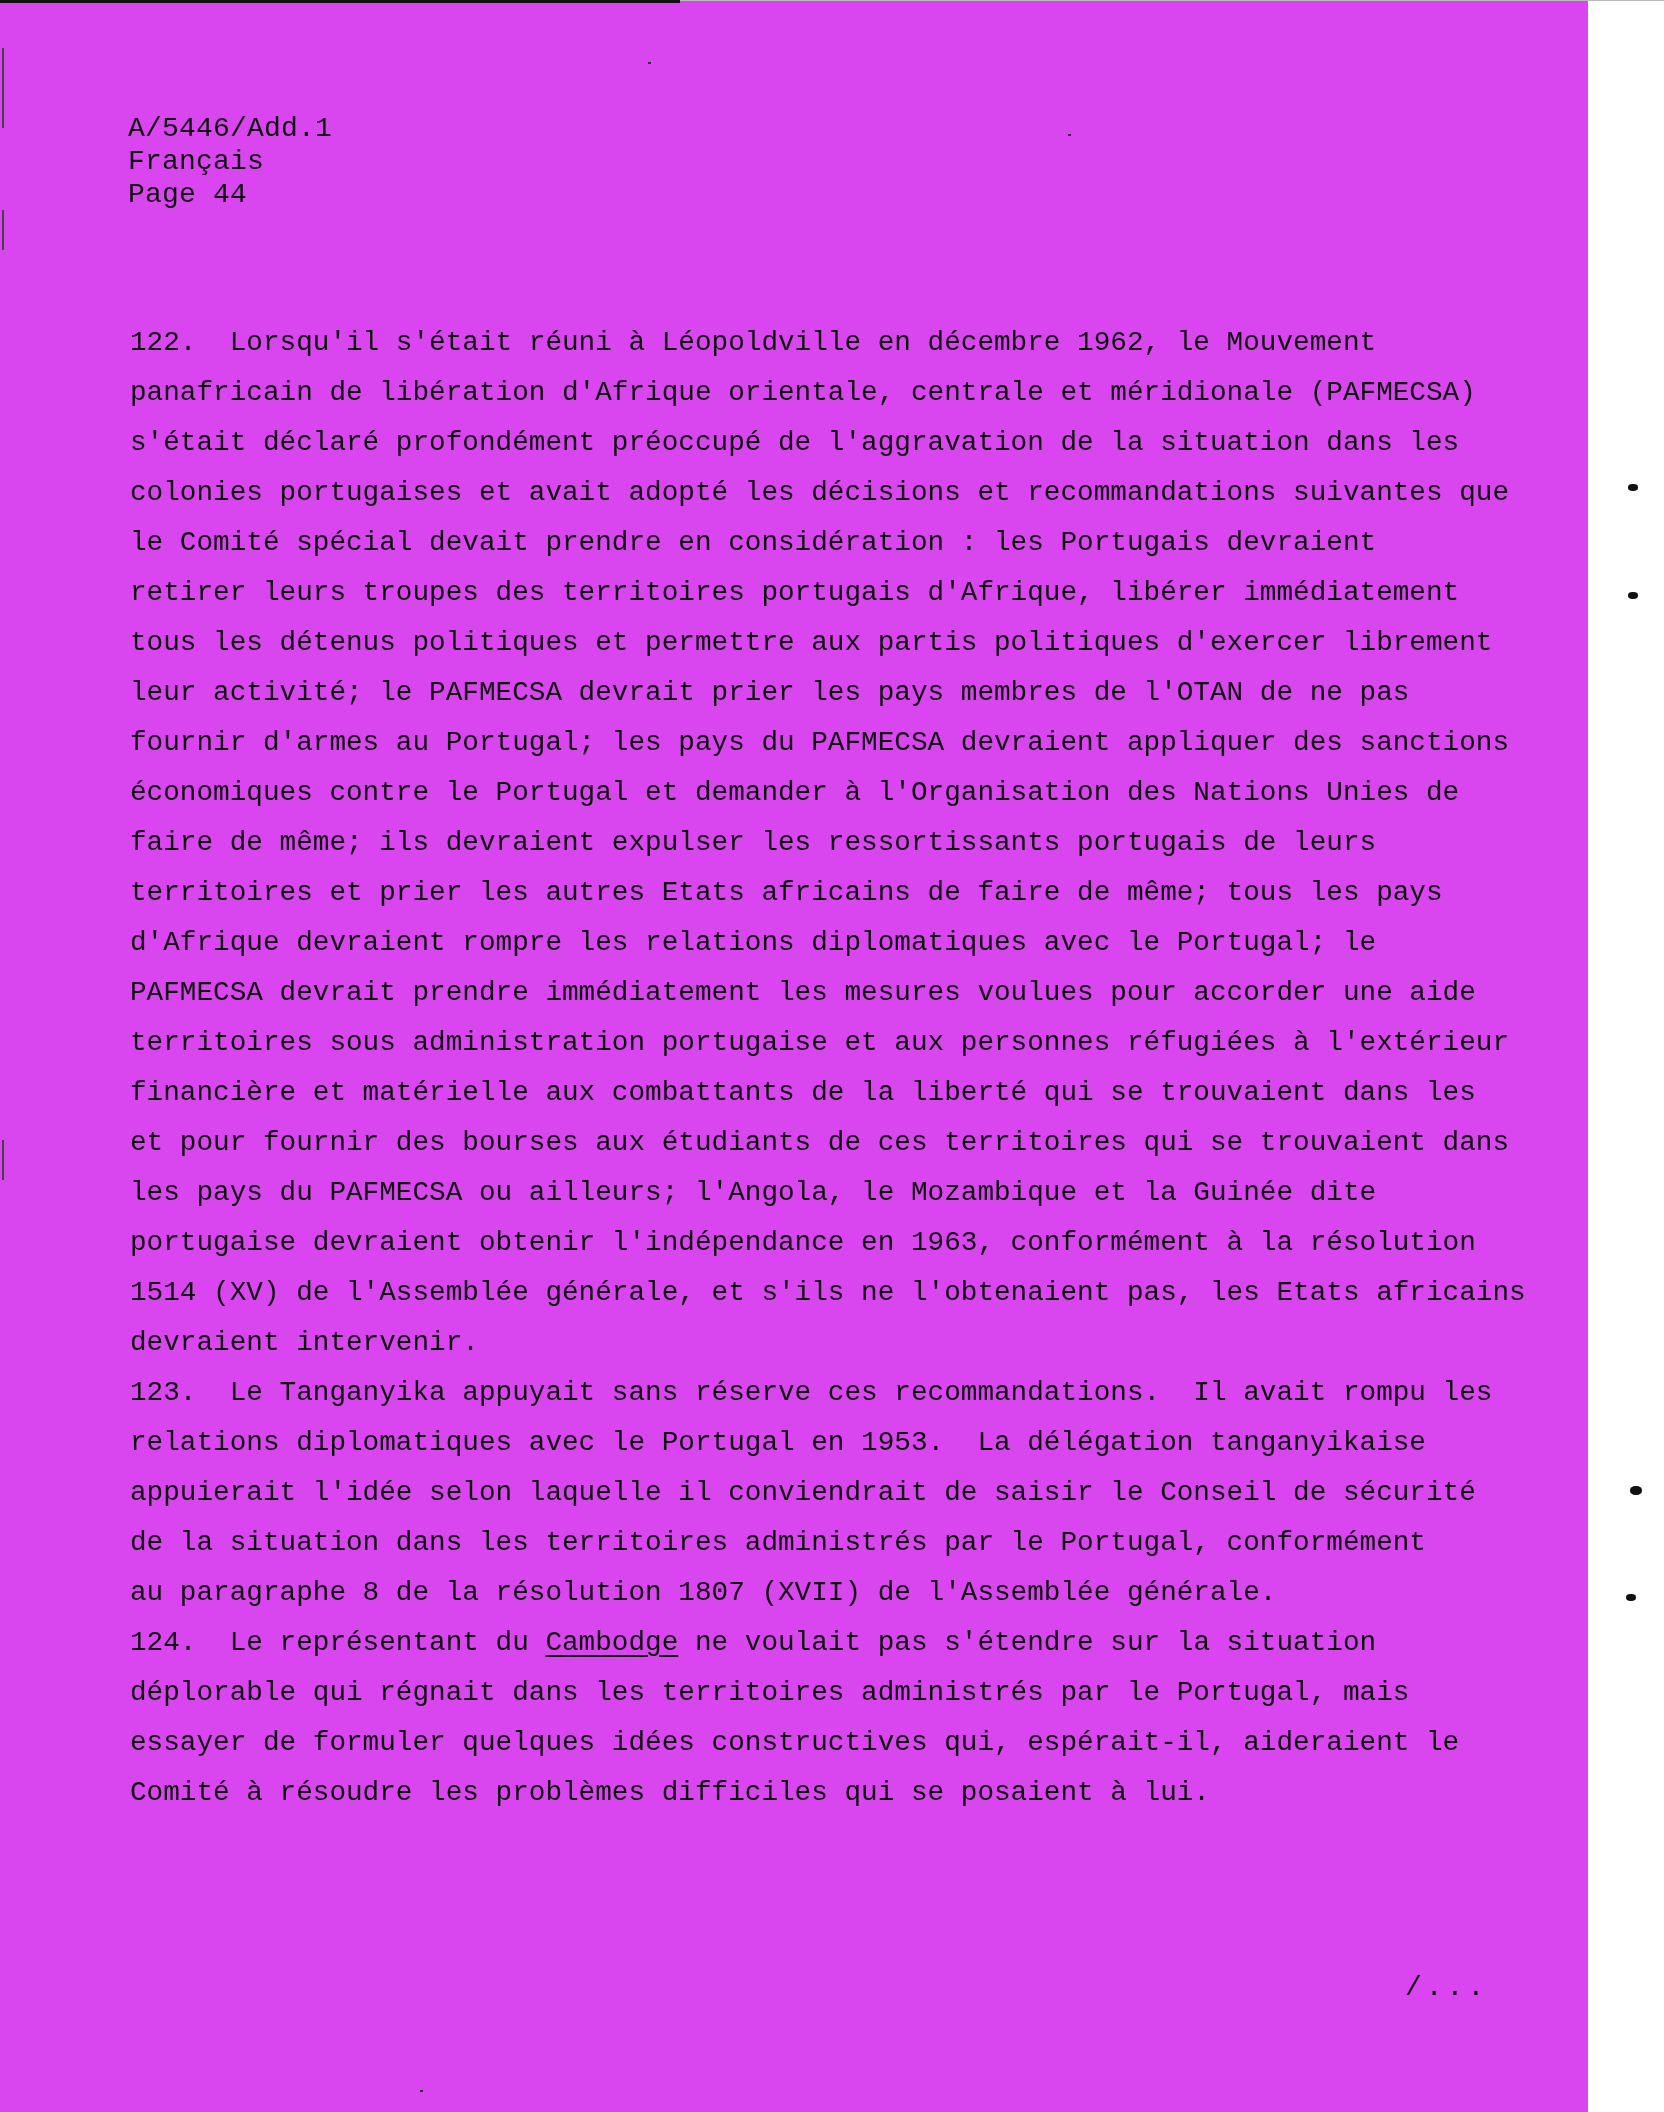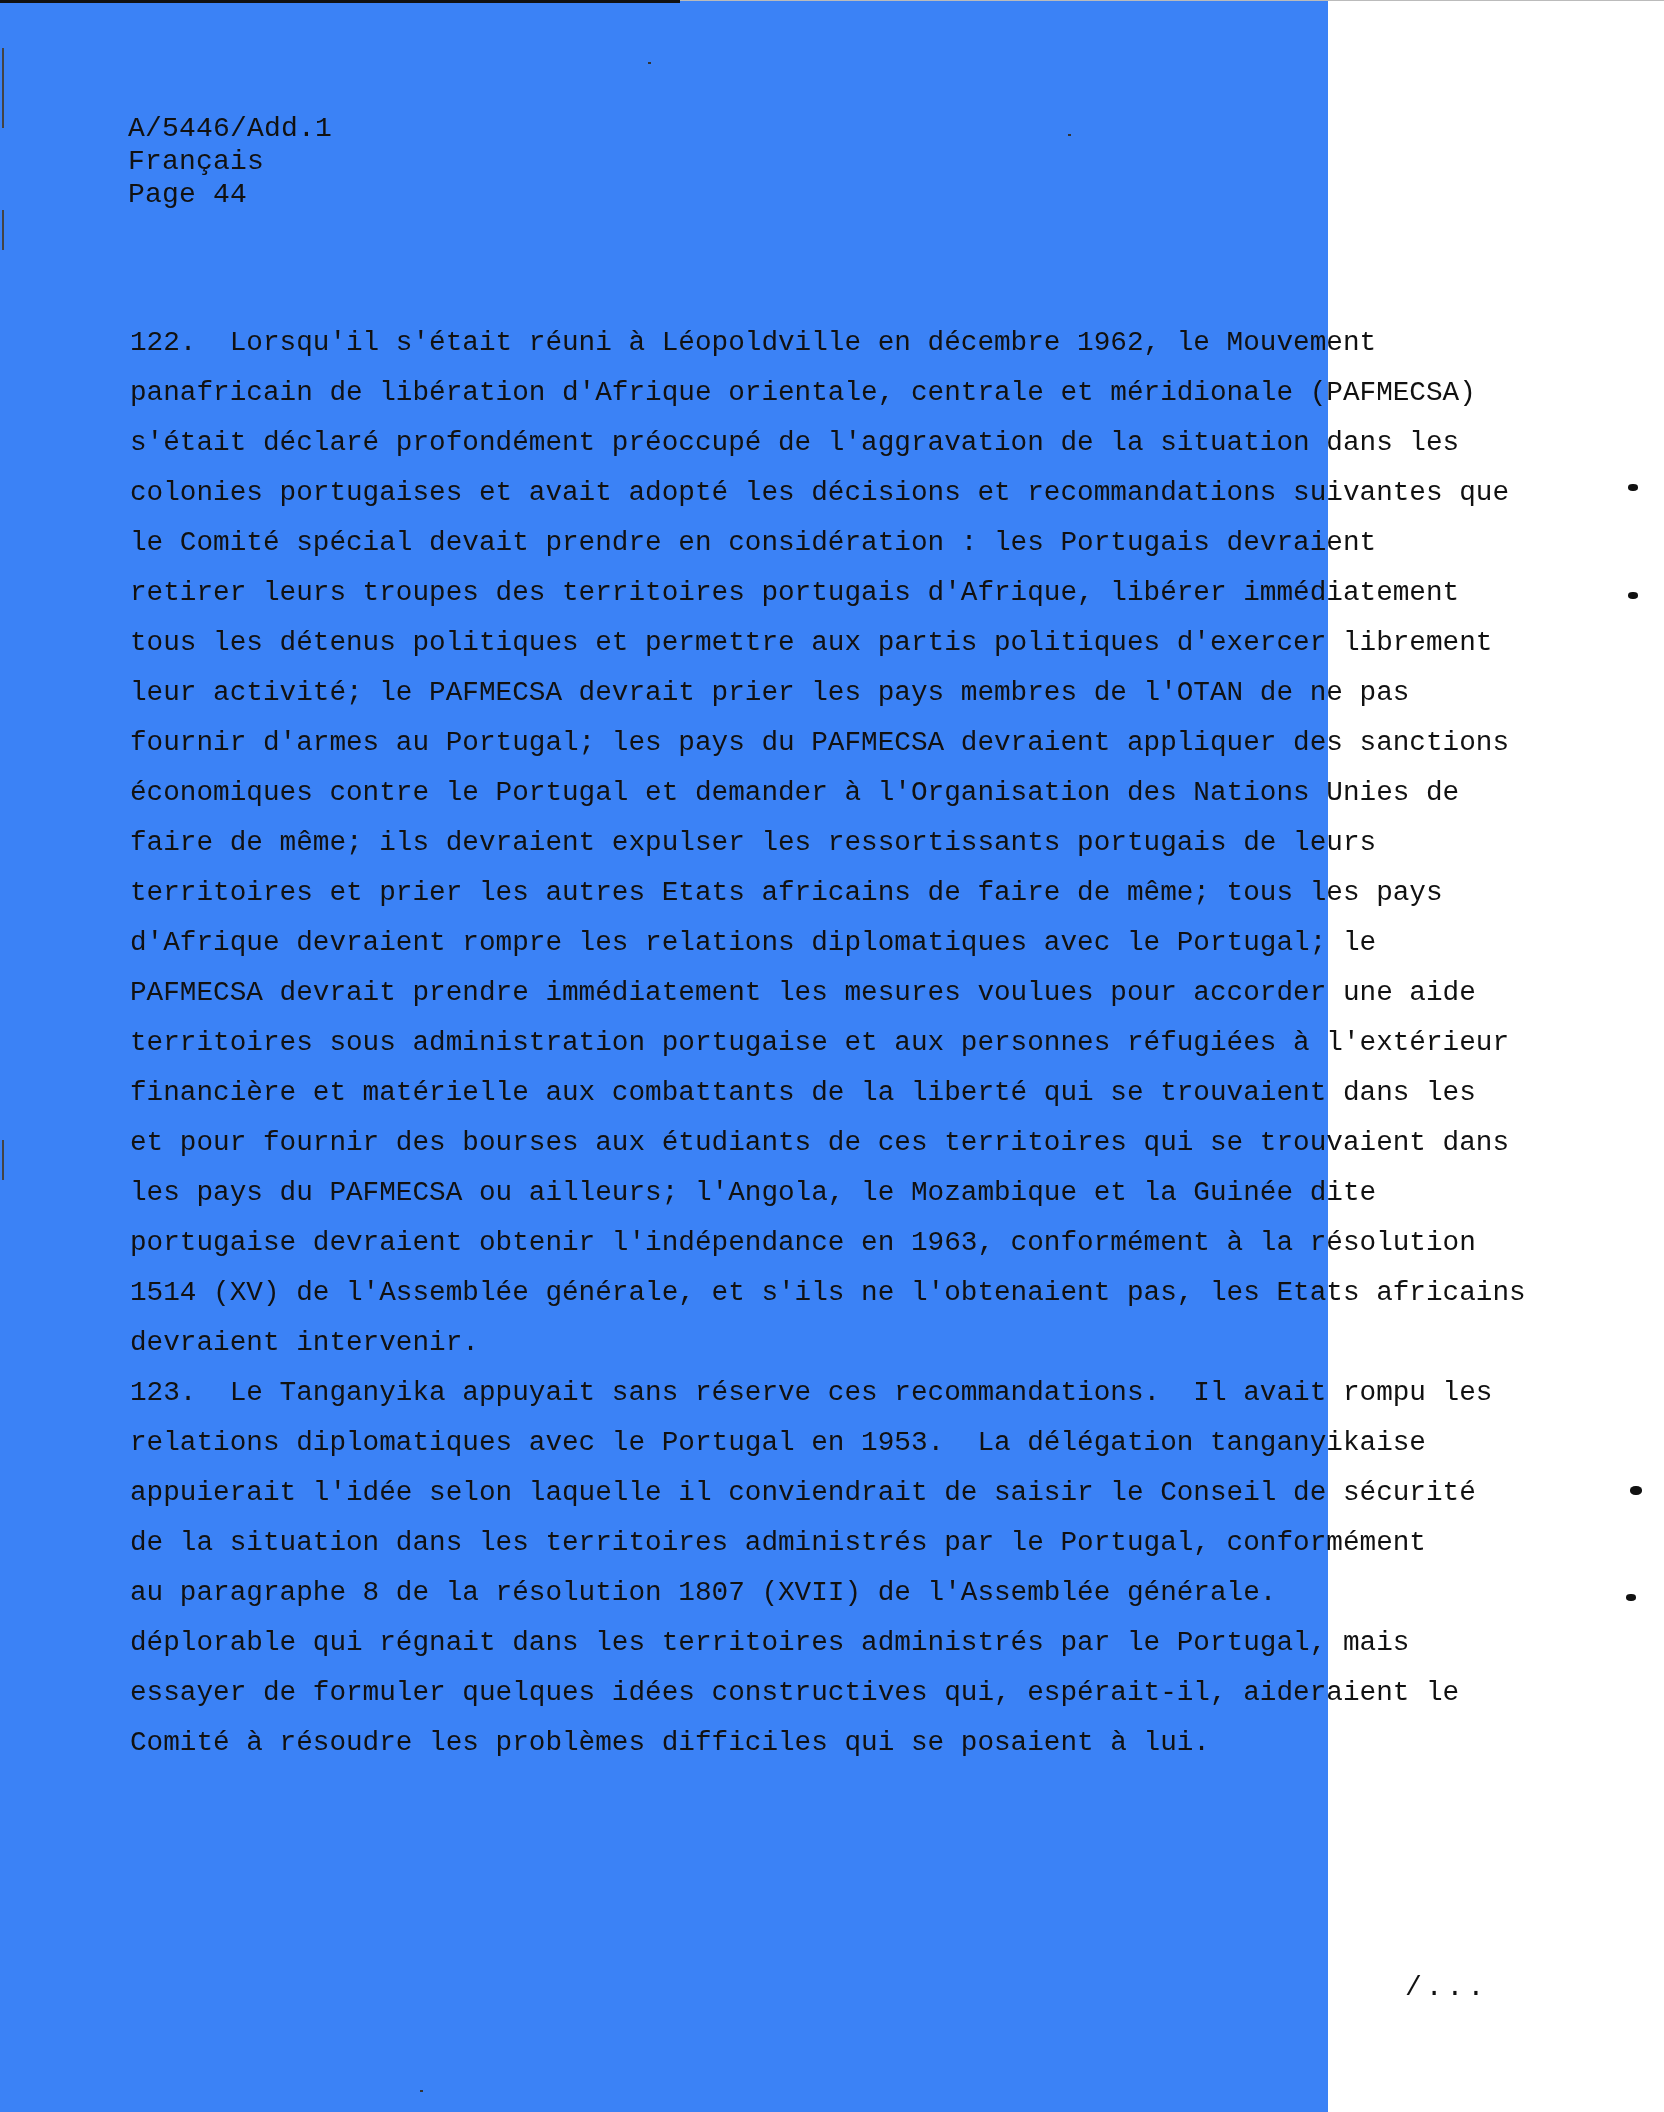--- a/index.html
+++ b/index.html
@@ -1,17 +1,17 @@
 <!DOCTYPE html>
 <html><head>
 <meta charset="utf-8">
 <style>
   html, body { margin: 0; padding: 0; background: #ffffff; }
   body { width: 1664px; height: 2112px; position: relative; overflow: hidden; }
-  .page { position: absolute; left: 0; top: 0; width: 1328px; height: 2112px; background: #3b82f6; }
+  .page { position: absolute; left: 0; top: 0; width: 1588px; height: 2112px; background: #d946ef; }
   .scan-edge { position: absolute; left: 0; top: 0; width: 680px; height: 3px; background: #111; }
   .scan-edge2 { position: absolute; left: 680px; top: 0; width: 984px; height: 1px; background: #bbb; }
   .margin-ticks { position: absolute; left: 2px; width: 2px; background: #444; }
   .header { position: absolute; left: 128px; top: 112px; font-family: "Liberation Mono", "DejaVu Sans Mono", monospace; font-size: 28px; line-height: 33px; color: #111; letter-spacing: 0.2px; }
   .header div { white-space: pre; }
   .body-text { position: absolute; left: 130px; top: 318px; font-family: "Liberation Mono", "DejaVu Sans Mono", monospace; font-size: 27.7px; line-height: 50px; color: #111; }
   .line { white-space: pre; height: 50px; }
   .underline { text-decoration: underline; text-underline-offset: 5px; }
   .continuation { position: absolute; left: 1405px; top: 1972px; font-family: "Liberation Mono", "DejaVu Sans Mono", monospace; font-size: 28px; color: #111; letter-spacing: 4px; }
   .mark { position: absolute; width: 10px; height: 7px; background: #111; border-radius: 45%; }
@@ -58,20 +58,21 @@
       <div class="line">devraient intervenir.</div>
     </div>
     <div>
       <div class="line">123.  Le Tanganyika appuyait sans réserve ces recommandations.  Il avait rompu les</div>
       <div class="line">relations diplomatiques avec le Portugal en 1953.  La délégation tanganyikaise</div>
       <div class="line">appuierait l'idée selon laquelle il conviendrait de saisir le Conseil de sécurité</div>
       <div class="line">de la situation dans les territoires administrés par le Portugal, conformément</div>
       <div class="line">au paragraphe 8 de la résolution 1807 (XVII) de l'Assemblée générale.</div>
     </div>
     <div>
+      <div class="line"><span>124.  Le représentant du </span><span class="underline">Cambodge</span><span> ne voulait pas s'étendre sur la situation</span></div>
       <div class="line">déplorable qui régnait dans les territoires administrés par le Portugal, mais</div>
       <div class="line">essayer de formuler quelques idées constructives qui, espérait-il, aideraient le</div>
       <div class="line">Comité à résoudre les problèmes difficiles qui se posaient à lui.</div>
     </div>
   </div>
 
   <div class="continuation">/...</div>
 
   <div class="mark" style="left:1628px;top:484px;"></div>
   <div class="mark" style="left:1628px;top:592px;"></div>

